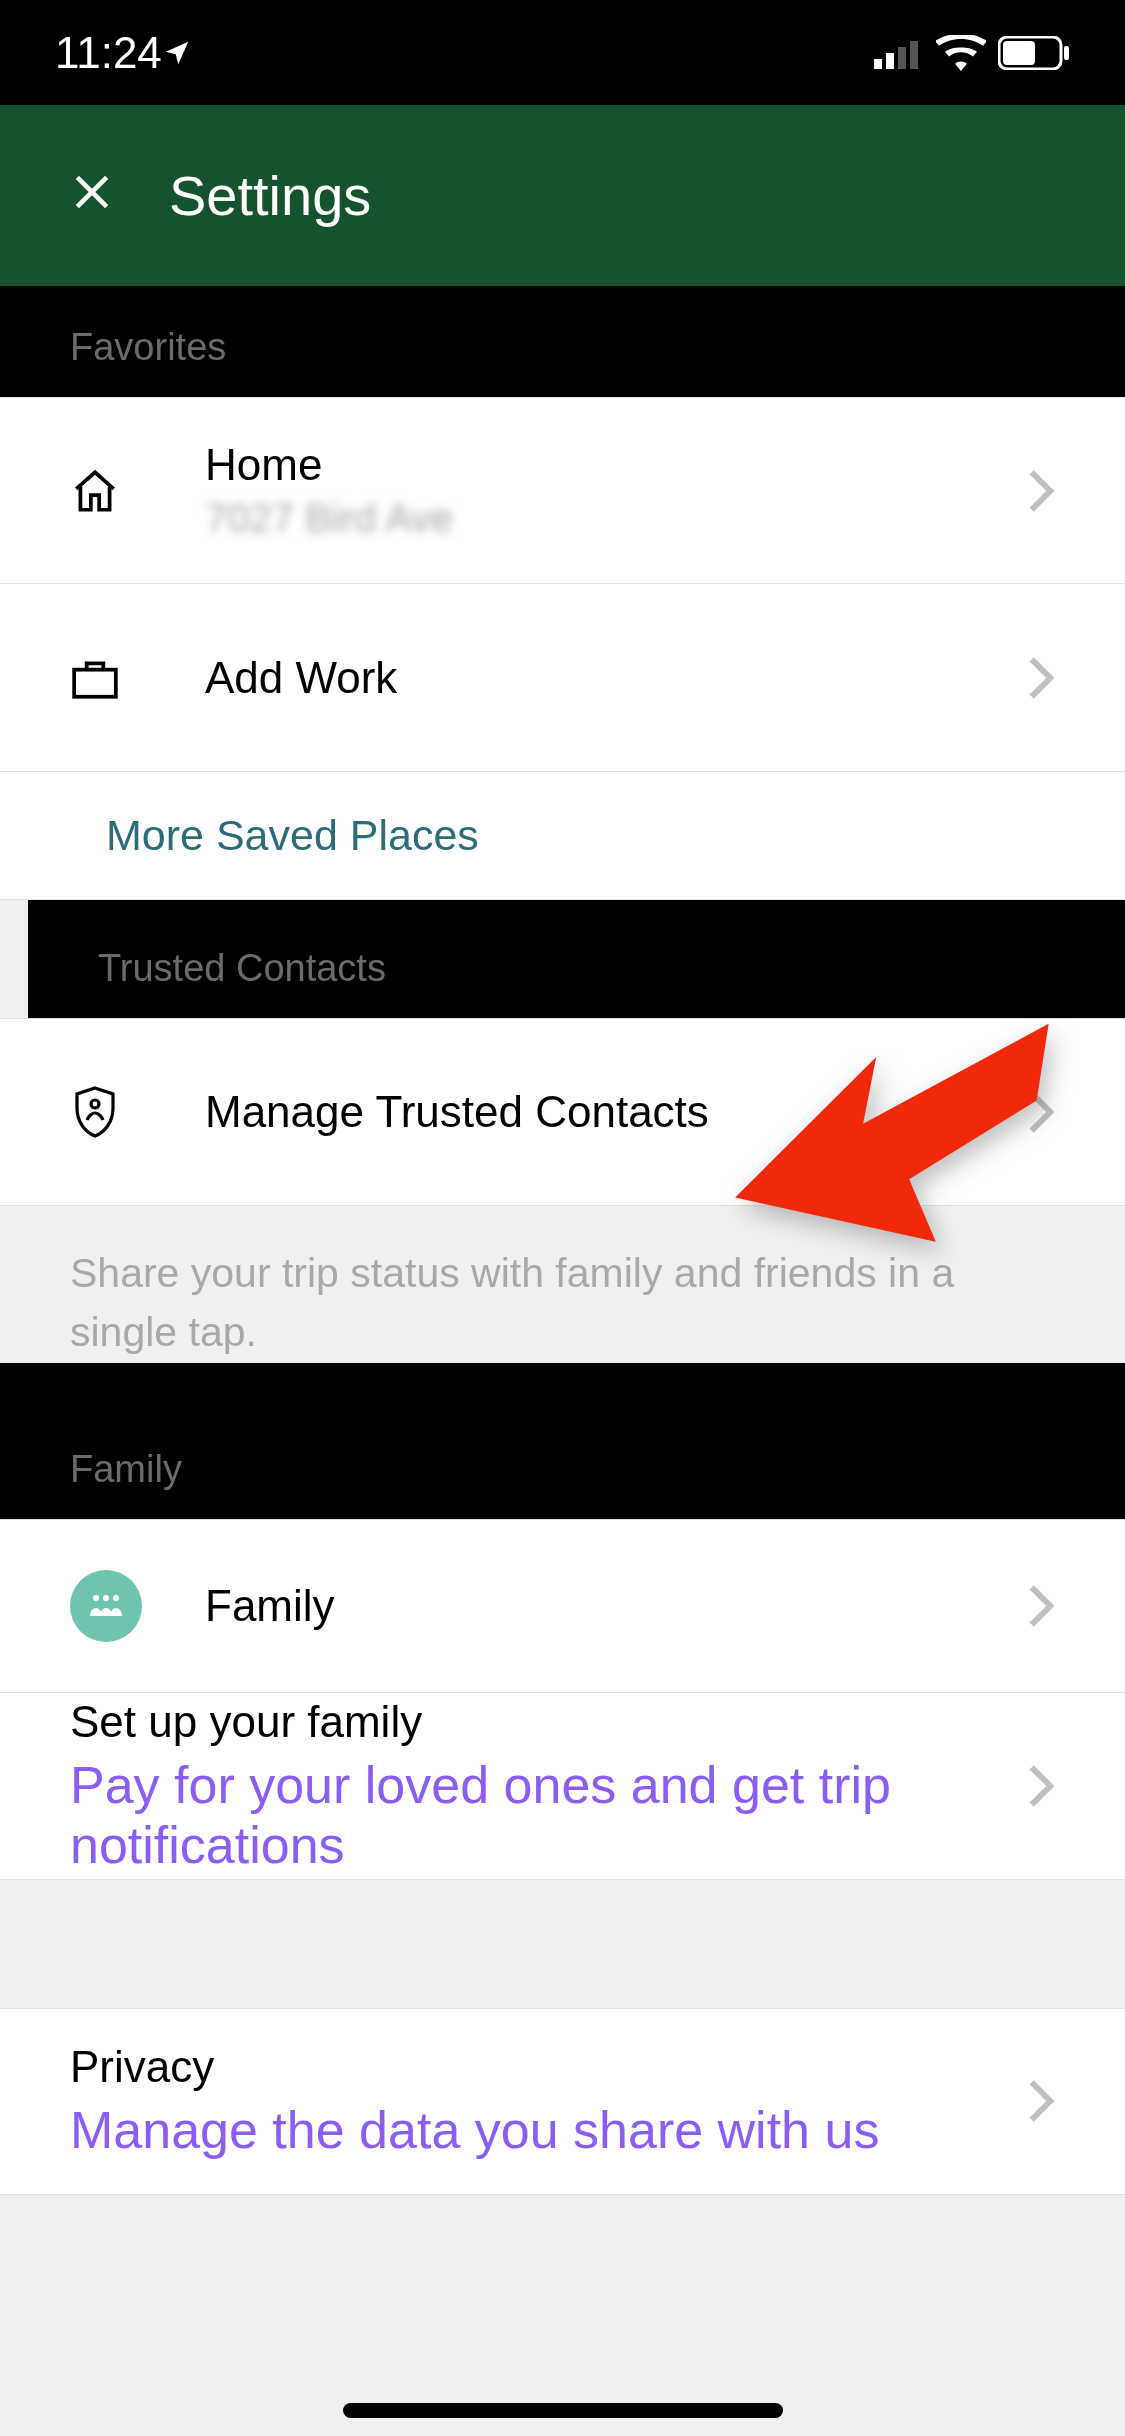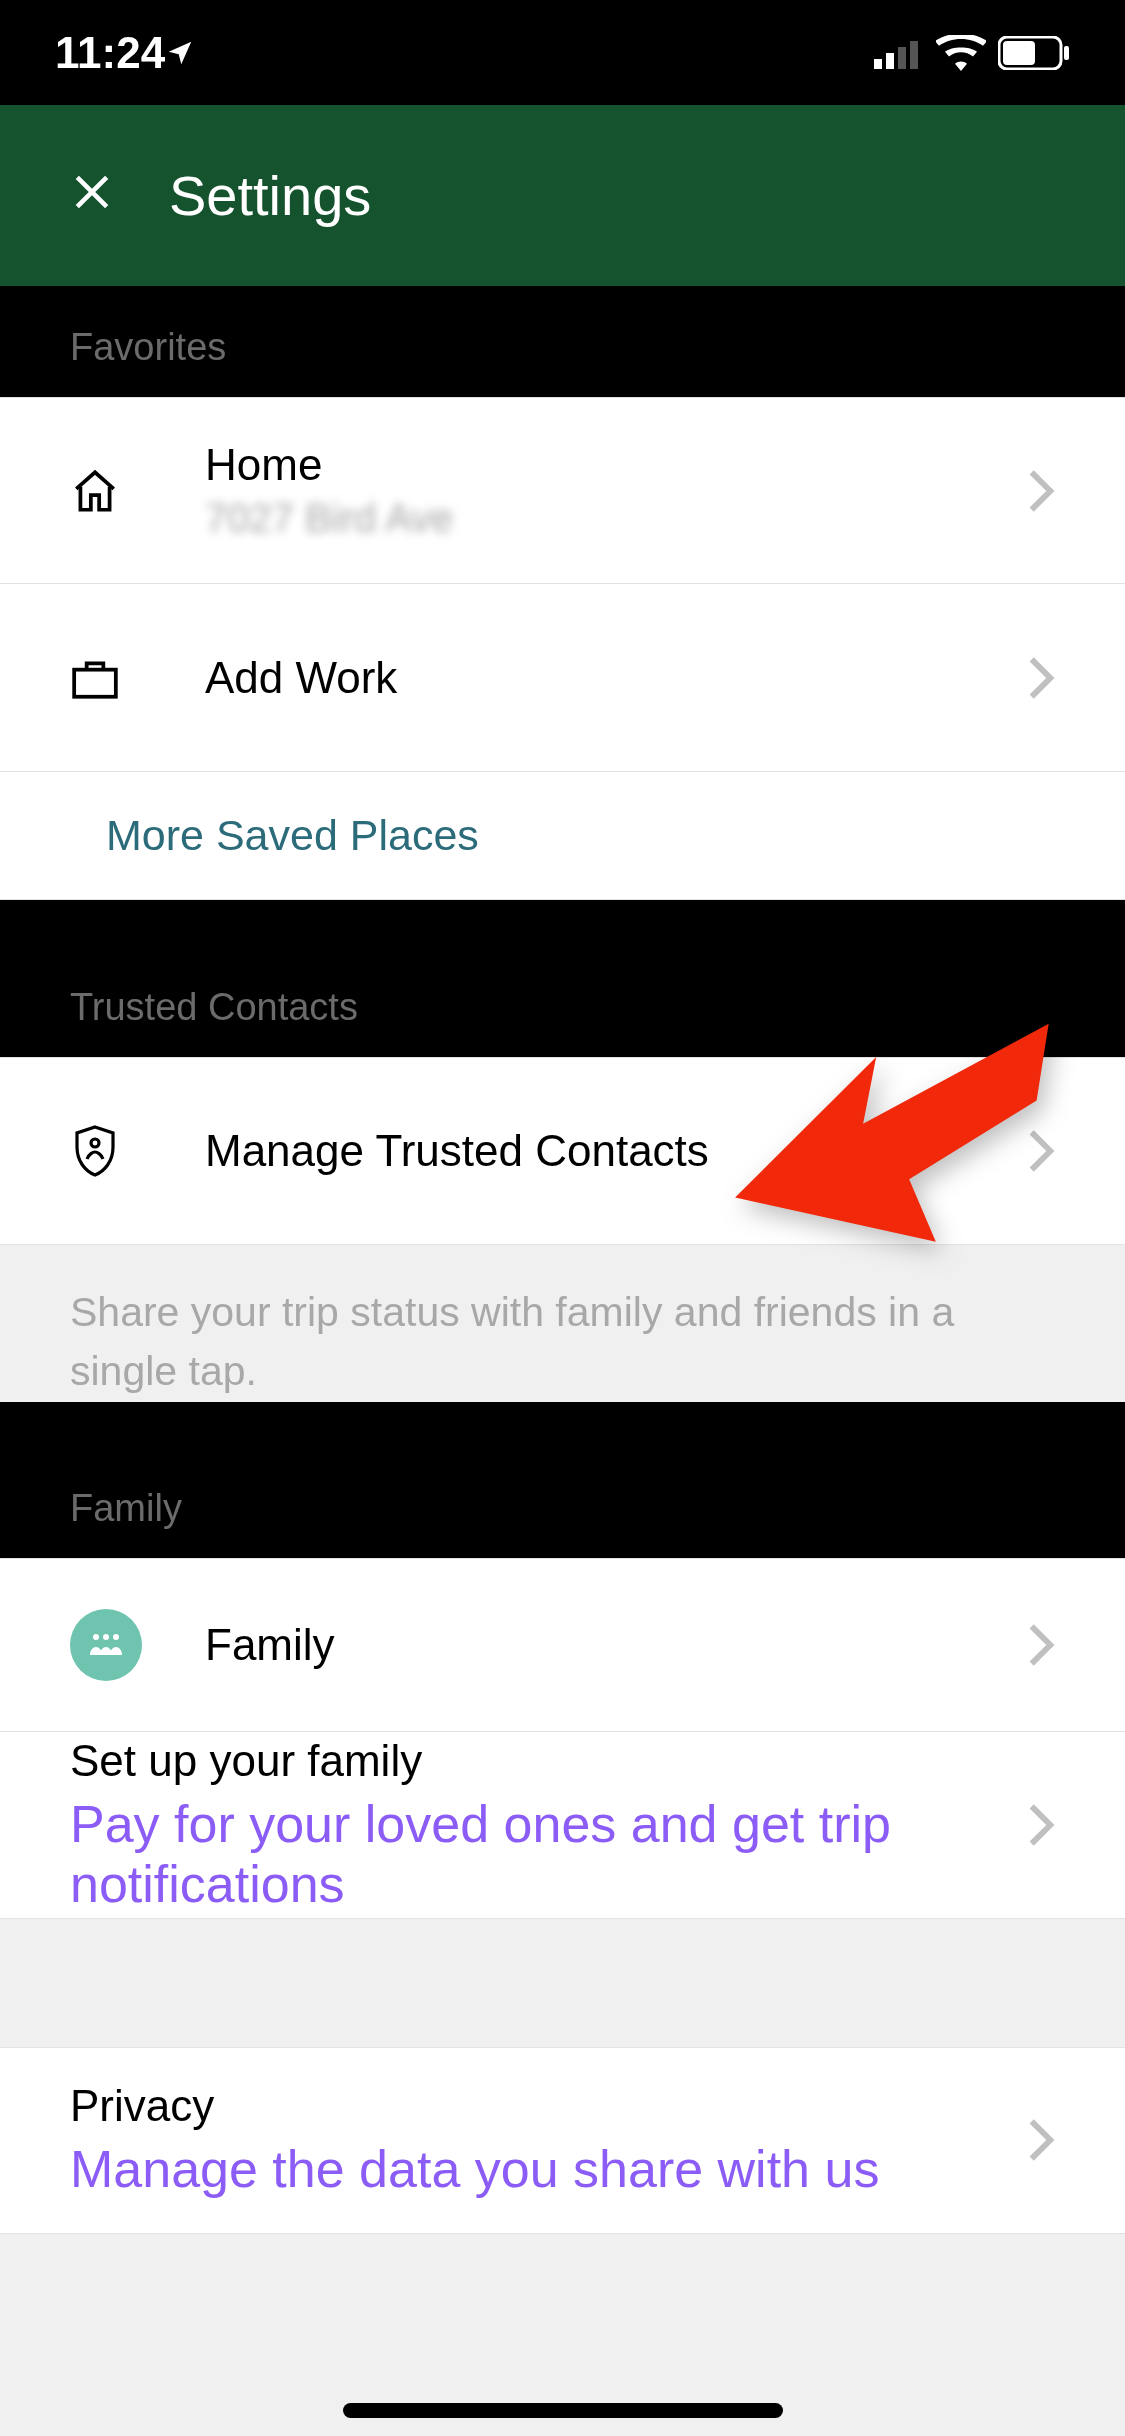--- a/index.html
+++ b/index.html
@@ -22,21 +22,21 @@
       display: flex;
       align-items: center;
       justify-content: space-between;
       padding: 0 55px;
       color: #fff;
     }
     .status-left {
       display: flex;
       align-items: center;
       font-size: 44px;
-      font-weight: 700;
+      font-weight: 400;
       justify-content: flex-end;
     }
     .status-right {
       display: flex;
       align-items: center;
       gap: 12px;
     }
     .header {
       background: #14532d;
       height: 181px;
@@ -238,21 +238,21 @@
   </div>
   <svg class="chevron" width="28" height="48" viewBox="0 0 12 20" fill="none" stroke="#c0c0c0" stroke-width="2.5">
       <polyline points="2,2 10,10 2,18"></polyline>
     </svg>
 </div>
 
 <div class="row row-link">
   <span class="link-text">More Saved Places</span>
 </div>
 
-<div class="section-header" style="padding-top:86px;">Trusted Contacts</div>
+<div class="section-header" style="padding-top:47px;margin-left:28px;">Trusted Contacts</div>
 
 <div class="row row-trusted">
   <div class="icon-wrap">
     <svg width="50" height="56" viewBox="0 0 24 28" fill="none" stroke="#000" stroke-width="1.6">
         <path d="M12 2l9 3v7c0 7-4 12-9 14-5-2-9-7-9-14V5l9-3z"></path>
         <circle cx="12" cy="10" r="2"></circle>
         <path d="M8 18c1-2.5 3-3.5 4-3.5s3 1 4 3.5"></path>
       </svg>
   </div>
   <div class="row-text">

